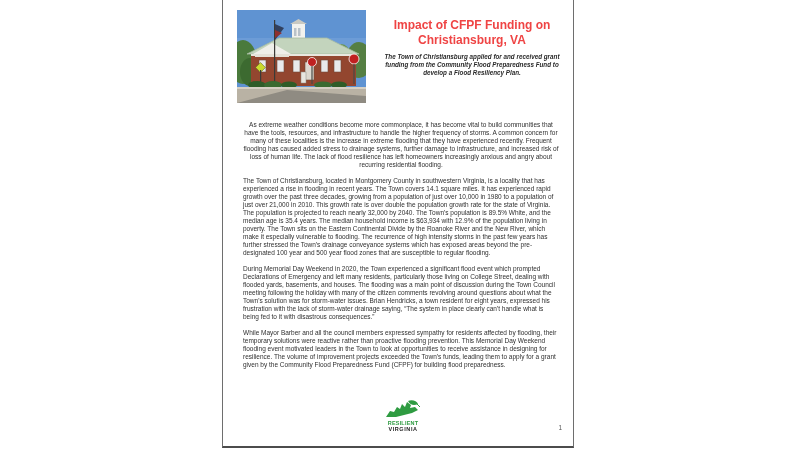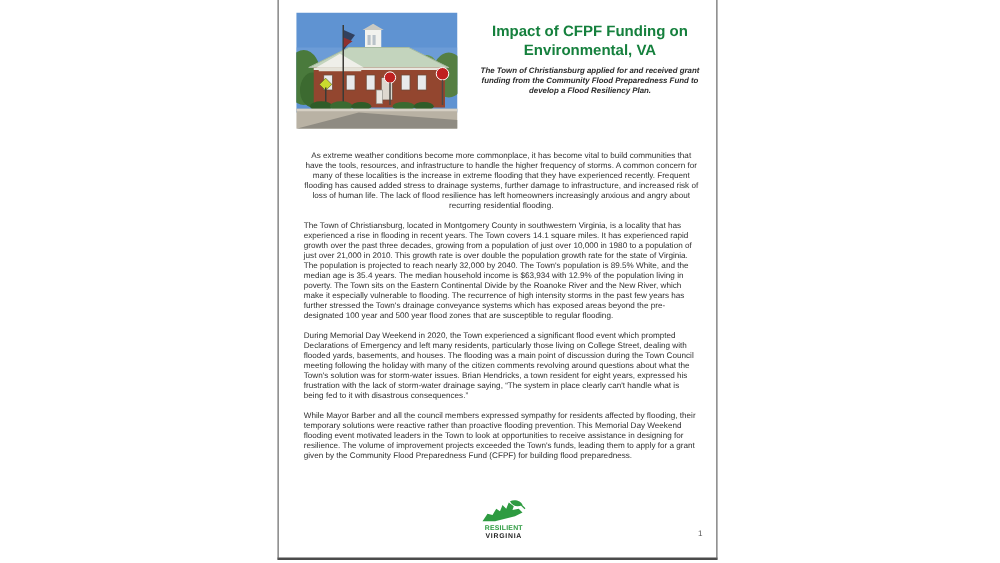--- a/index.html
+++ b/index.html
@@ -14,21 +14,21 @@
     border-left:1px solid #6e6e6e;border-right:1px solid #6e6e6e;border-bottom:2px solid #4c4c4c;
     box-sizing:border-box;
   }
   .photo{
     position:absolute;left:14px;top:14px;width:129px;height:93px;display:block;
   }
   .header-text{
     position:absolute;left:150px;top:22px;width:198px;text-align:center;
   }
   .doc-title{
-    font-size:12px;line-height:15px;font-weight:bold;color:#15803d;margin:0;
+    font-size:12px;line-height:15px;font-weight:bold;color:#ef4444;margin:0;
   }
   .doc-subtitle{
     margin-top:5px;font-size:6.3px;line-height:8px;font-style:italic;font-weight:bold;color:#2b2b2b;
   }
   .body-text{
     position:absolute;left:0;top:125px;width:100%;box-sizing:border-box;
     padding:0 14px 0 20px;
     font-size:6.5px;line-height:8px;color:#2f2f2f;
   }
   .para{margin:0 0 8px 0;}
@@ -103,21 +103,21 @@
     <ellipse cx="86" cy="75" rx="9" ry="3.5" fill="#3a6a30"></ellipse>
     <ellipse cx="102" cy="75" rx="8" ry="3.5" fill="#2f5c28"></ellipse>
 
     <rect x="0" y="77" width="129" height="16" fill="#b9b2a4"></rect>
     <polygon points="0,93 50,80 129,86 129,93" fill="#8f8b82"></polygon>
     <rect x="0" y="77" width="129" height="2" fill="#d6d0c4"></rect>
   </svg>
 
   <div class="header-text">
     <div class="doc-title">Impact of CFPF Funding on</div>
-    <div class="doc-title">Environmental, VA</div>
+    <div class="doc-title">Christiansburg, VA</div>
     <div class="doc-subtitle">The Town of Christiansburg applied for and received grant funding from the Community Flood Preparedness Fund to develop a Flood Resiliency Plan.</div>
   </div>
 
   <div class="body-text">
     <p class="para centered">As extreme weather conditions become more commonplace, it has become vital to build communities that have the tools, resources, and infrastructure to handle the higher frequency of storms. A common concern for many of these localities is the increase in extreme flooding that they have experienced recently. Frequent flooding has caused added stress to drainage systems, further damage to infrastructure, and increased risk of loss of human life. The lack of flood resilience has left homeowners increasingly anxious and angry about recurring residential flooding.</p>
     <p class="para">The Town of Christiansburg, located in Montgomery County in southwestern Virginia, is a locality that has experienced a rise in flooding in recent years. The Town covers 14.1 square miles. It has experienced rapid growth over the past three decades, growing from a population of just over 10,000 in 1980 to a population of just over 21,000 in 2010. This growth rate is over double the population growth rate for the state of Virginia. The population is projected to reach nearly 32,000 by 2040. The Town's population is 89.5% White, and the median age is 35.4 years. The median household income is $63,934 with 12.9% of the population living in poverty. The Town sits on the Eastern Continental Divide by the Roanoke River and the New River, which make it especially vulnerable to flooding. The recurrence of high intensity storms in the past few years has further stressed the Town's drainage conveyance systems which has exposed areas beyond the pre-designated 100 year and 500 year flood zones that are susceptible to regular flooding.</p>
     <p class="para">During Memorial Day Weekend in 2020, the Town experienced a significant flood event which prompted Declarations of Emergency and left many residents, particularly those living on College Street, dealing with flooded yards, basements, and houses. The flooding was a main point of discussion during the Town Council meeting following the holiday with many of the citizen comments revolving around questions about what the Town's solution was for storm-water issues. Brian Hendricks, a town resident for eight years, expressed his frustration with the lack of storm-water drainage saying, “The system in place clearly can't handle what is being fed to it with disastrous consequences.”</p>
     <p class="para">While Mayor Barber and all the council members expressed sympathy for residents affected by flooding, their temporary solutions were reactive rather than proactive flooding prevention. This Memorial Day Weekend flooding event motivated leaders in the Town to look at opportunities to receive assistance in designing for resilience. The volume of improvement projects exceeded the Town's funds, leading them to apply for a grant given by the Community Flood Preparedness Fund (CFPF) for building flood preparedness.</p>
   </div>
 

